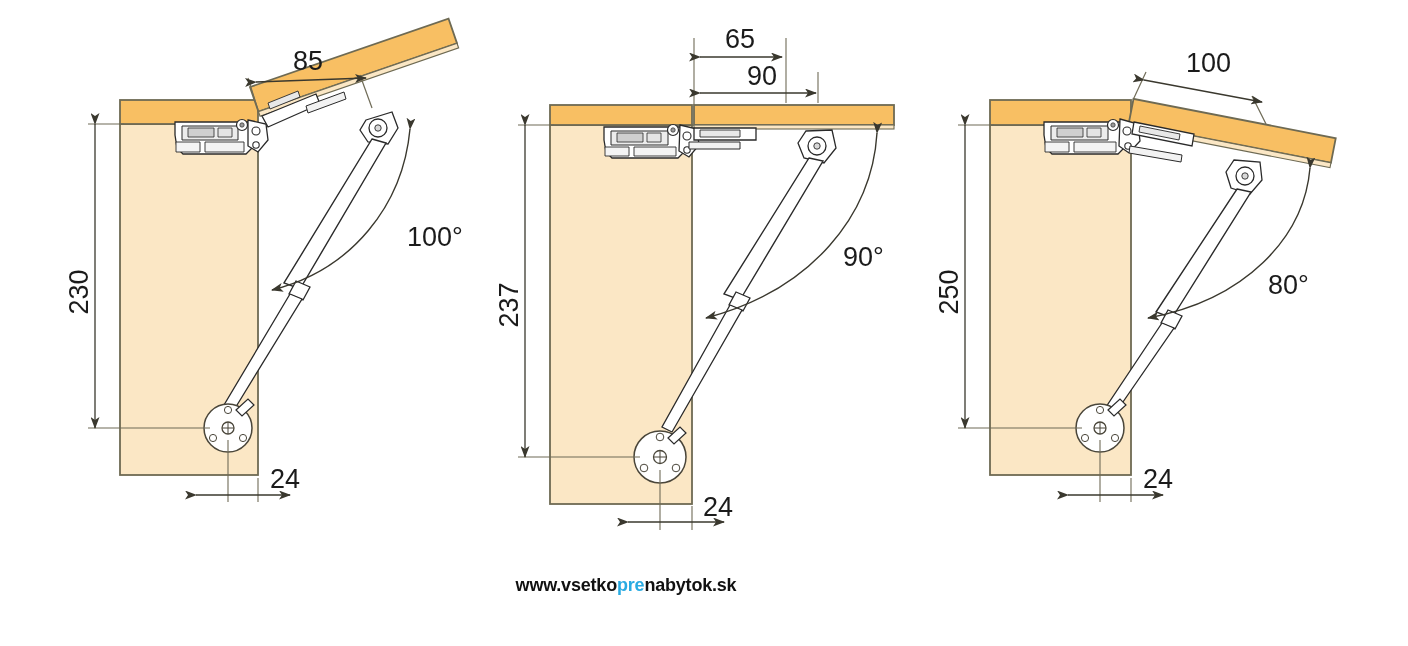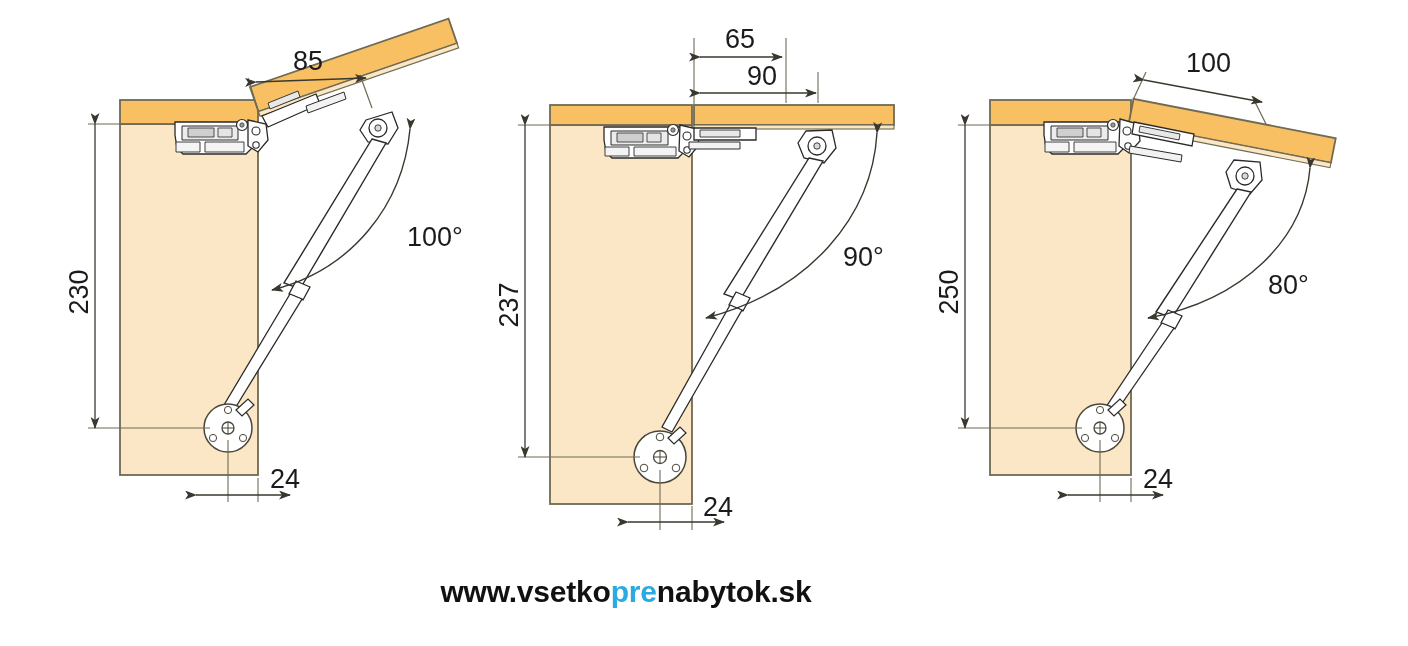--- a/index.html
+++ b/index.html
@@ -11,21 +11,21 @@
   #stage{position:absolute;left:0;top:0;width:1408px;height:646px;}
   svg.drawing{position:absolute;left:0;top:0;width:1408px;height:646px;}
   .dimtext{
     font-family:"Liberation Sans", sans-serif;
     font-size:27px;fill:#1b1b1b;font-weight:400;
   }
   #footer{
     position:absolute;left:0;top:575px;width:1252px;
     text-align:center;
     font-family:"Liberation Sans", sans-serif;
-    font-size:30px;font-weight:bold;color:#111111;
+    font-size:18px;font-weight:bold;color:#111111;
     letter-spacing:-0.2px;
   }
   #footer .hl{color:#29ABE2;}
 </style>
 </head>
 <body>
 
 <div id="stage">
 
   <svg class="drawing" viewBox="0 0 1408 646">

